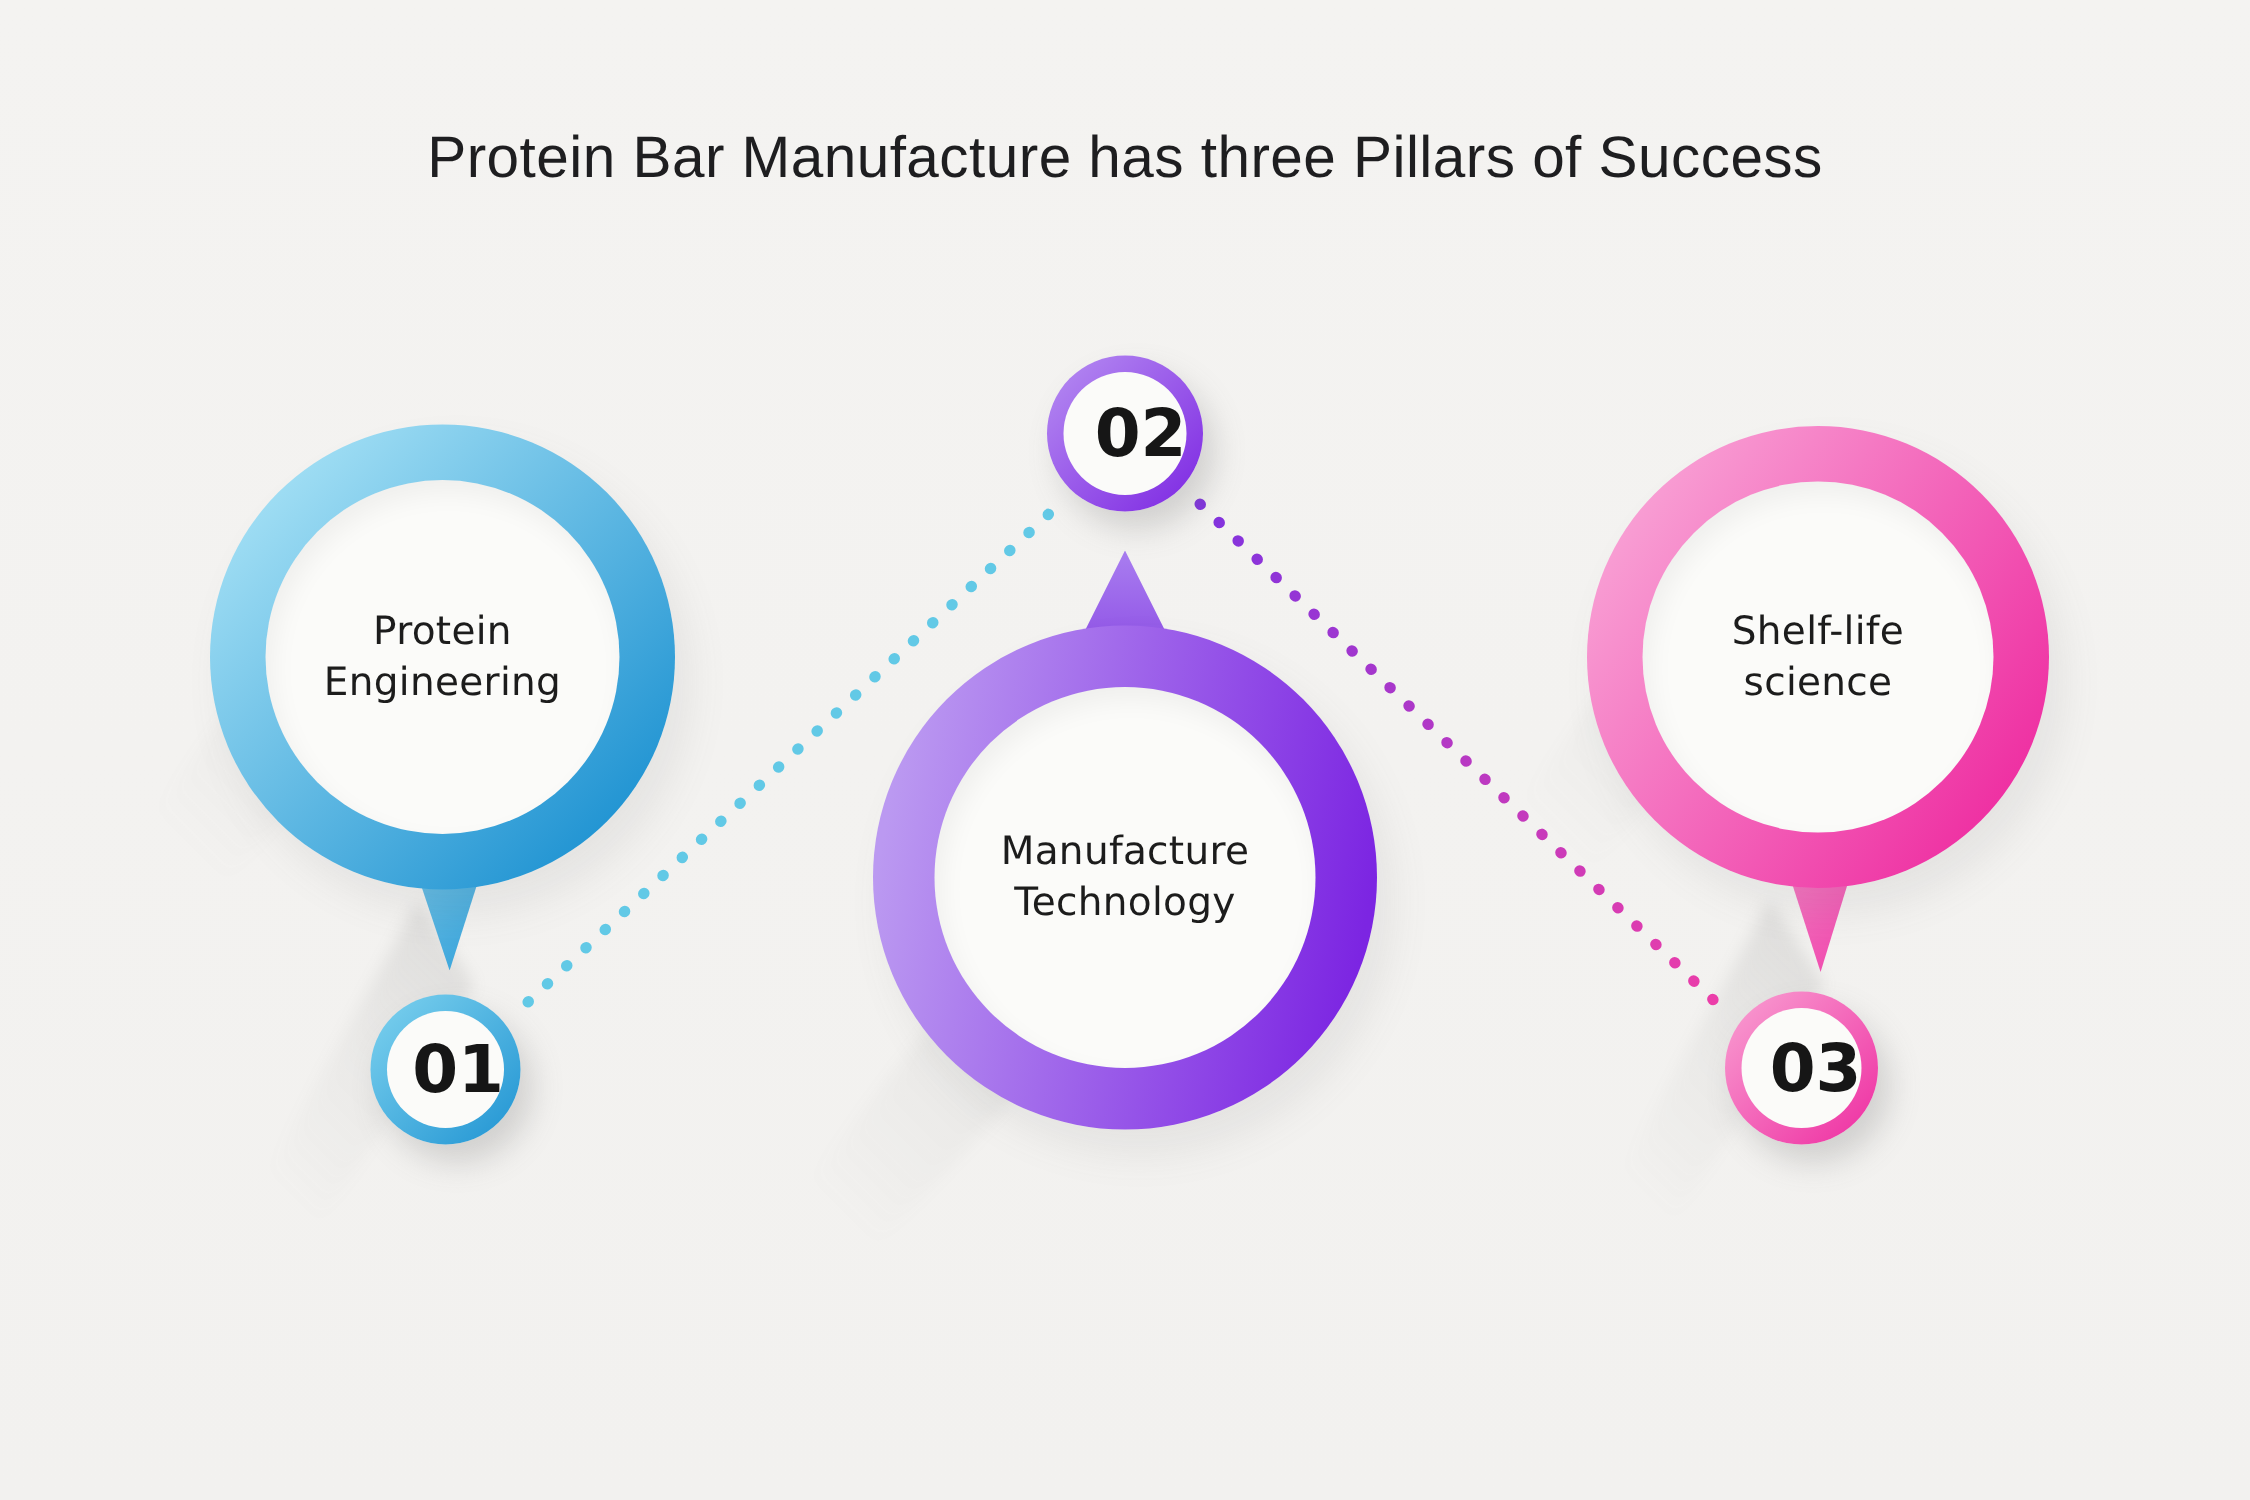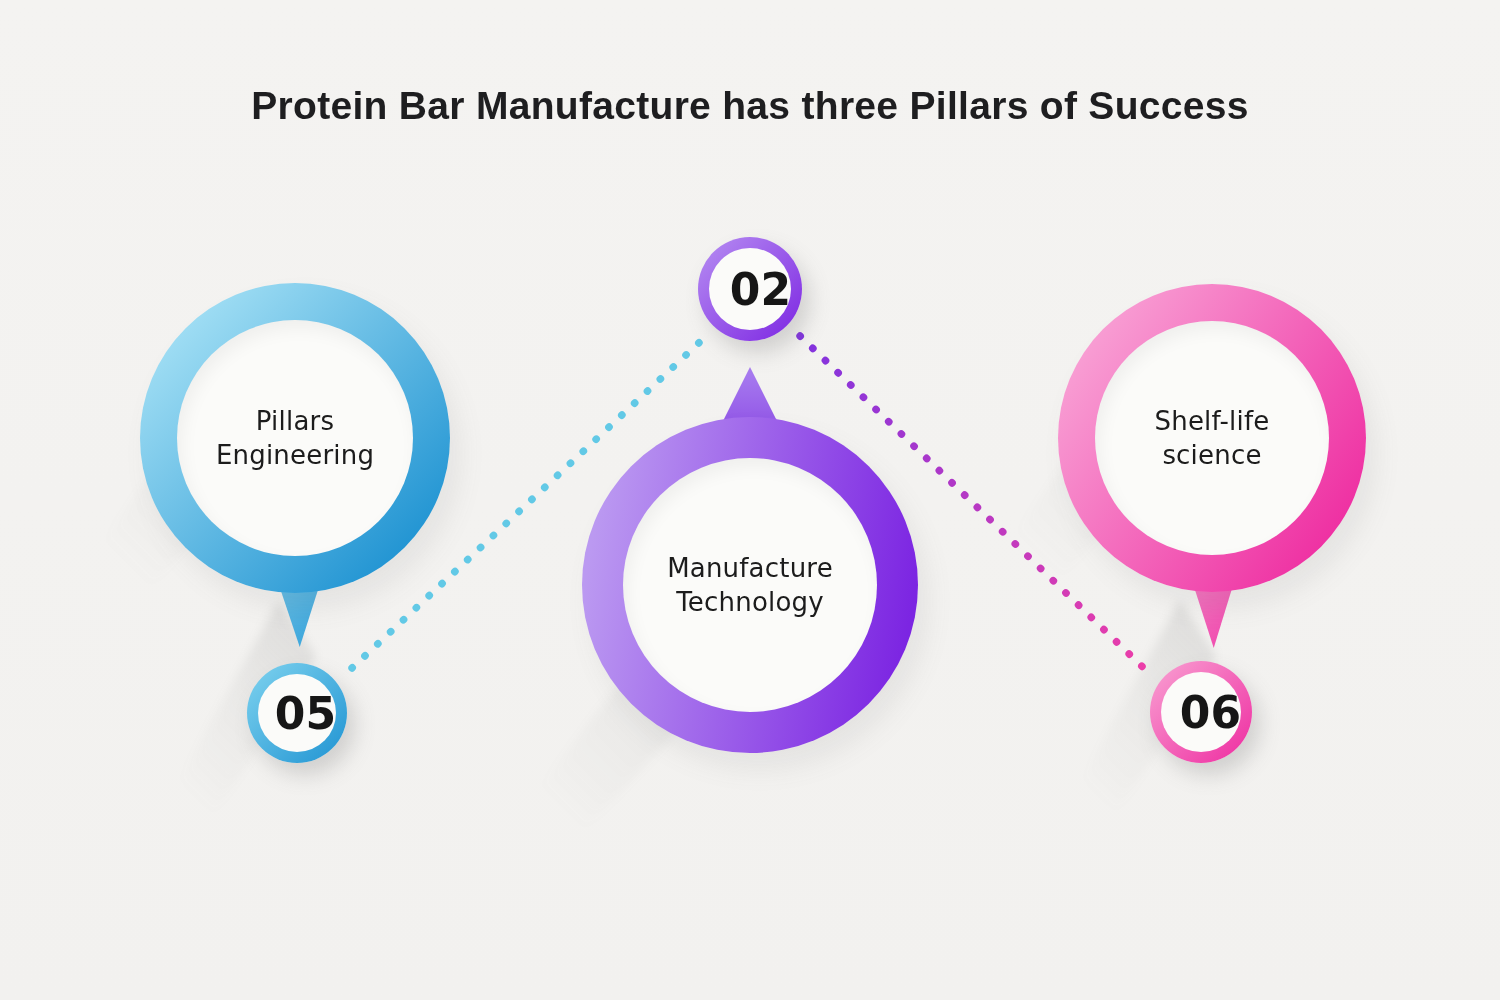--- a/index.html
+++ b/index.html
@@ -6,21 +6,21 @@
   .canvas{
     position:relative;width:1500px;height:1000px;overflow:hidden;
     background:linear-gradient(180deg,var(--bg,#f4f3f1) 0%,#f2f1ef 100%);
     font-family:"DejaVu Sans",sans-serif;
   }
 
   
   .title{
     position:absolute;left:0;top:84px;width:100%;margin:0;
     text-align:center;font-family:"Liberation Sans",sans-serif;
-    font-weight:bold;font-size:39px;letter-spacing:.3px;
+    font-weight:normal;font-size:39px;letter-spacing:.3px;
     color:var(--title-text,#1e1e20);
   }
 
   
   .soft-shadow{position:absolute;filter:blur(5px);opacity:.5;pointer-events:none;}
   .sh-band{
     width:100%;height:100%;
     background:linear-gradient(225deg,rgba(125,125,125,.40) 0%,rgba(125,125,125,.14) 40%,rgba(125,125,125,0) 72%);
     clip-path:polygon(78% 0,100% 20%,14% 100%,0 84%);
   }
@@ -131,27 +131,27 @@
       </linearGradient>
     </defs>
     <line class="dotline" x1="352" y1="668" x2="702" y2="340" stroke="#62c9e6"></line>
     <line class="dotline" x1="800" y1="336" x2="1154" y2="678" stroke="url(#grad-pp)"></line>
   </svg>
 
   <section>
     <div class="tail tail-1"></div>
     <div class="ring ring-1">
       <div class="hole">
-        <p class="label">Pillars
+        <p class="label">Protein
 Engineering</p>
       </div>
     </div>
     <div class="badge badge-1">
       <div class="badge-hole">
-        <span class="num">05</span>
+        <span class="num">01</span>
       </div>
     </div>
   </section>
 
   <section>
     <div class="tail tail-2"></div>
     <div class="ring ring-2">
       <div class="hole">
         <p class="label">Manufacture
 Technology</p>
@@ -167,18 +167,18 @@
   <section>
     <div class="tail tail-3"></div>
     <div class="ring ring-3">
       <div class="hole">
         <p class="label">Shelf-life
 science</p>
       </div>
     </div>
     <div class="badge badge-3">
       <div class="badge-hole">
-        <span class="num">06</span>
+        <span class="num">03</span>
       </div>
     </div>
   </section>
 
 </div>
 
 </body></html>

